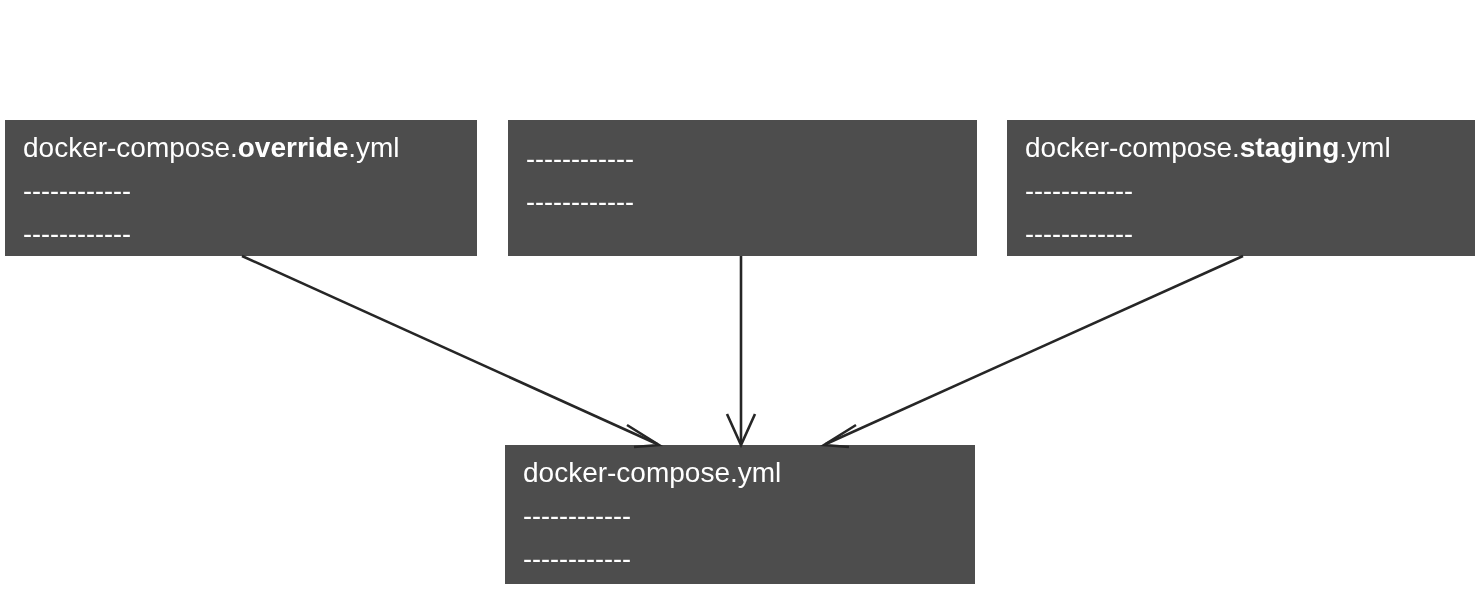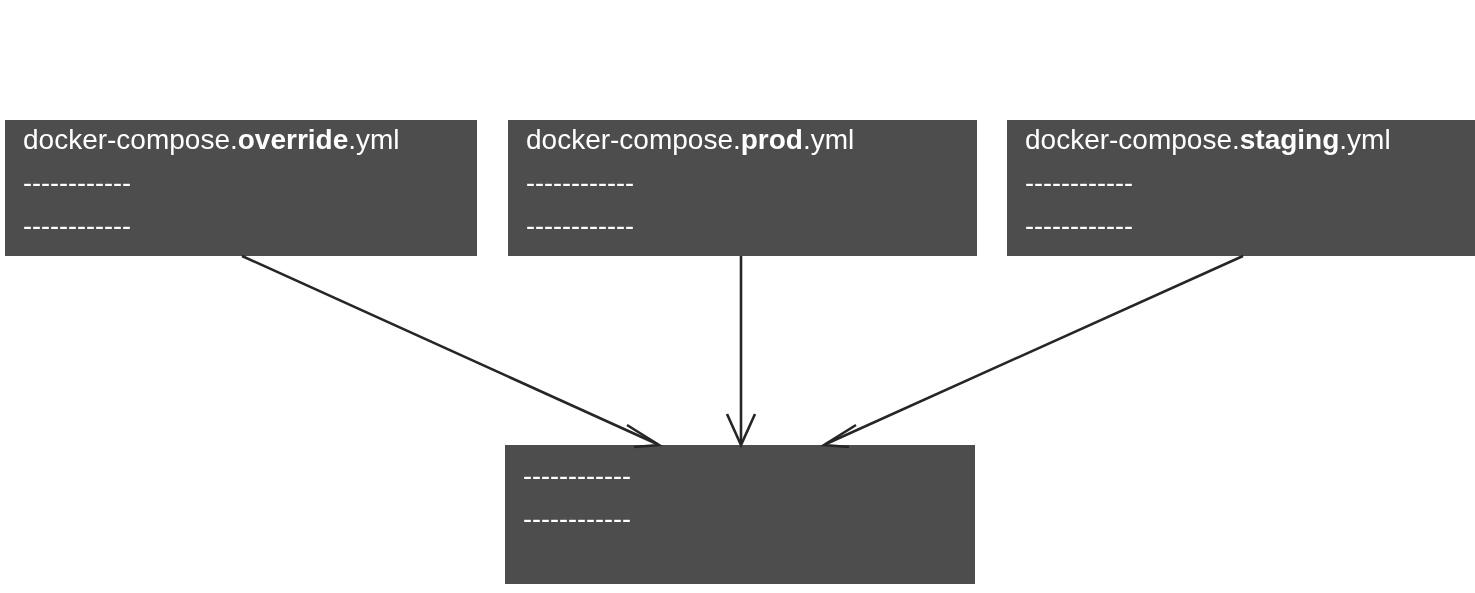--- a/index.html
+++ b/index.html
@@ -29,21 +29,21 @@
     font-weight: 400;
     color: #000000;
     letter-spacing: -0.2px;
     line-height: 1.15;
     white-space: nowrap;
   }
   .file-card {
     position: absolute;
     background: #4d4d4d;
     box-sizing: border-box;
-    padding: 4px 18px 10px 18px;
+    padding: 12px 18px 10px 18px;
     overflow: hidden;
   }
   .card-filename {
     font-size: 28px;
     font-weight: 300;
     color: #ffffff;
     line-height: 1.15;
     white-space: nowrap;
     margin: 0;
   }
@@ -84,32 +84,32 @@
 <div id="canvas">
 
 
   <div class="file-card" id="card-override">
     <div class="card-filename"><span>docker-compose.</span><span class="bold">override</span><span>.yml</span></div>
     <div class="card-dashes dash-line-1">------------</div>
     <div class="card-dashes dash-line-2">------------</div>
   </div>
 
   <div class="file-card" id="card-prod">
-    <div class="card-filename"><span>docker-compose.</span><span class="bold">prod</span><span>.yml</span></div>
     <div class="card-dashes dash-line-1">------------</div>
     <div class="card-dashes dash-line-2">------------</div>
   </div>
 
   <div class="file-card" id="card-staging">
     <div class="card-filename"><span>docker-compose.</span><span class="bold">staging</span><span>.yml</span></div>
     <div class="card-dashes dash-line-1">------------</div>
     <div class="card-dashes dash-line-2">------------</div>
   </div>
 
   <div class="file-card" id="card-base">
+    <div class="card-filename"><span>docker-compose.yml</span><span class="bold"></span><span></span></div>
     <div class="card-dashes dash-line-1">------------</div>
     <div class="card-dashes dash-line-2">------------</div>
   </div>
 
   <svg id="arrow-layer" viewBox="0 0 1475 593" width="1475" height="593">
     <g stroke="#262626" stroke-width="2.6" fill="none" stroke-linecap="butt">
 
       <g>
         <line x1="242" y1="256" x2="657" y2="444"></line>
         <polyline points="627,425 659,445 634,447" stroke-linejoin="miter"></polyline>

